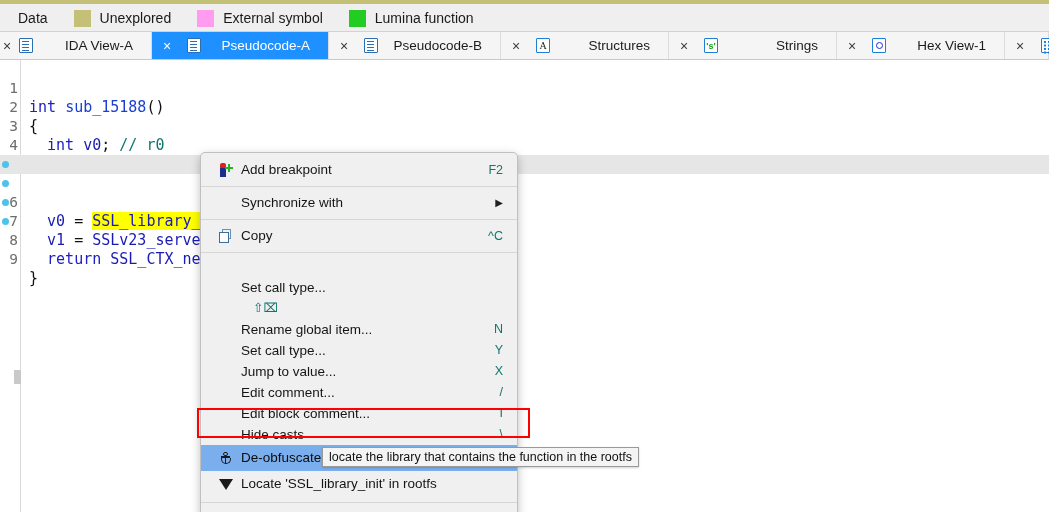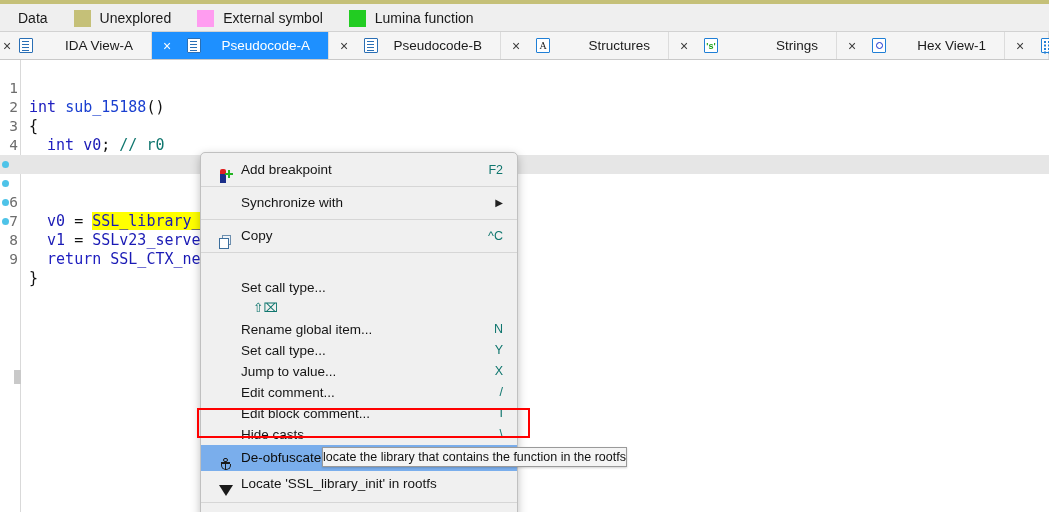--- a/index.html
+++ b/index.html
@@ -154,21 +154,21 @@
     border-radius:5px;
     box-shadow:0 3px 10px rgba(0,0,0,0.25);
     box-sizing:border-box;
     padding:4px 0 4px 0;
     font-family:"Liberation Sans",sans-serif;
     font-size:13.5px;color:#151515;
     overflow:hidden;
   }
   .mi{
     position:relative;height:21px;line-height:21px;
-    display:flex;align-items:flex-end;
+    display:flex;align-items:center;
     padding:0 14px 0 18px;
     white-space:nowrap;
   }
   .mi.tall{height:26px;line-height:26px;}
   .mi .mi-icon{
     width:22px;min-width:22px;display:flex;align-items:center;justify-content:flex-start;
   }
   .mi .mi-label{flex:1;}
   .mi .mi-key{
     color:#0f766e;font-size:12.5px;margin-left:12px;
@@ -213,21 +213,21 @@
     z-index:40;
   }
 
   
   .tooltip{
     position:absolute;left:322px;top:447px;
     background:#f4f4f4;
     border:1px solid #9a9a9a;
     font-family:"Liberation Sans",sans-serif;
     font-size:12.5px;color:#111111;
-    padding:2px 0;
+    padding:2px 6px;
     white-space:nowrap;
     z-index:50;
     box-shadow:0 1px 2px rgba(0,0,0,0.18);
   }
 </style>
 </head>
 <body>
 
 <div id="root">
 

